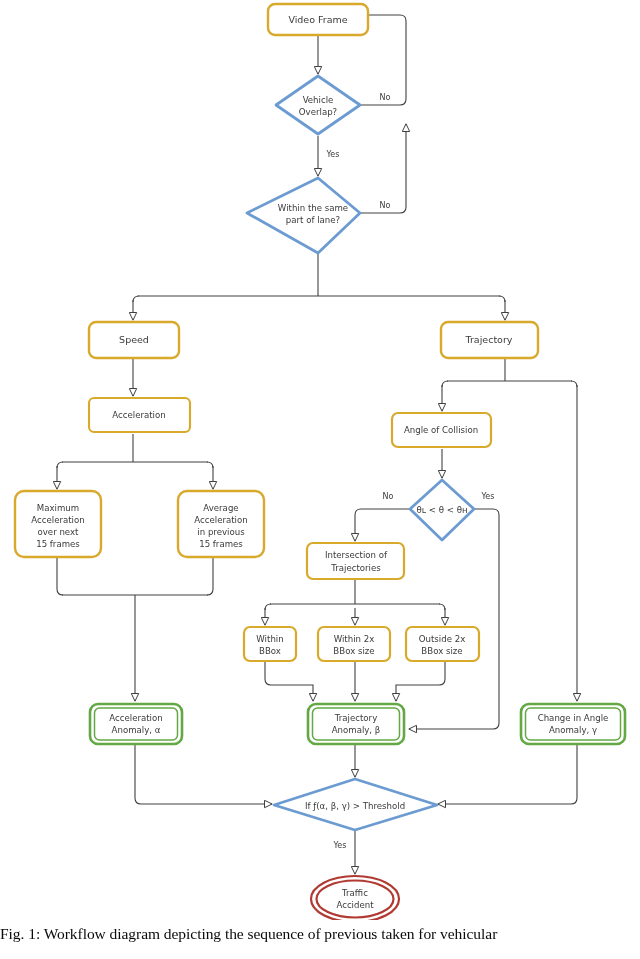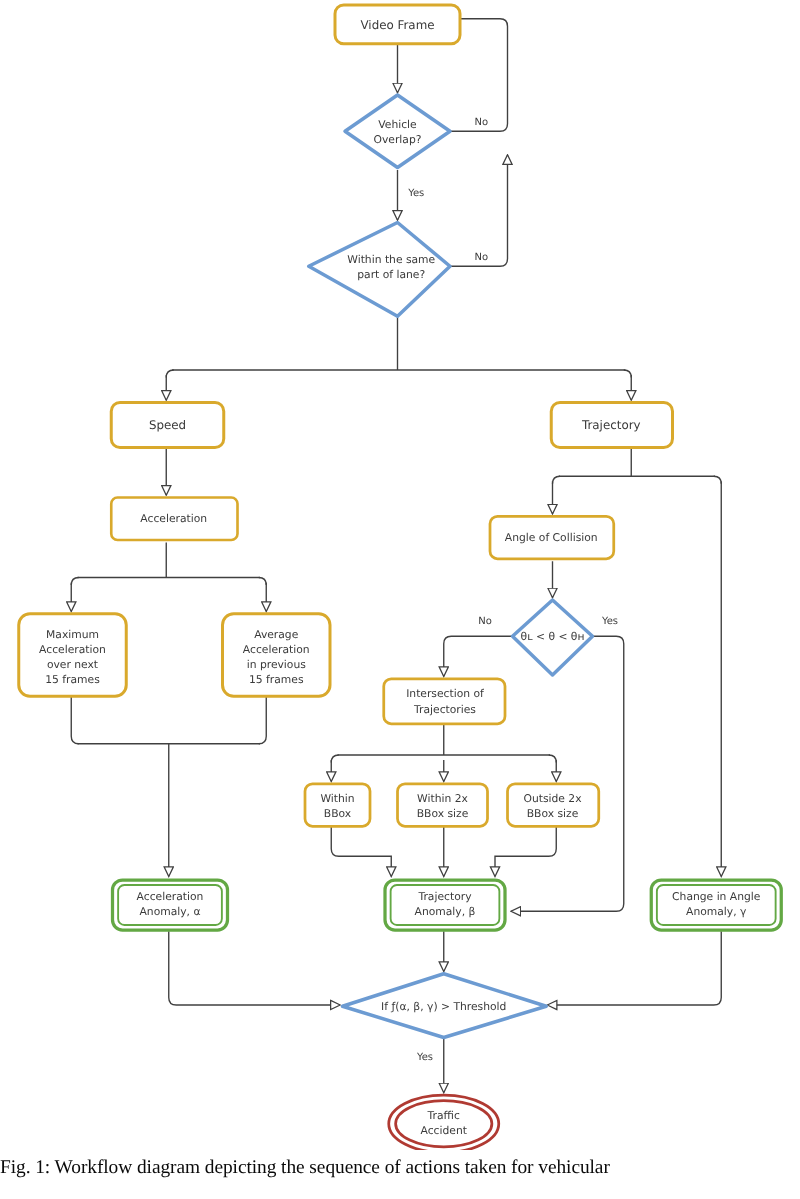--- a/index.html
+++ b/index.html
@@ -215,13 +215,13 @@
   <g>
     <ellipse cx="355" cy="899" rx="44" ry="23" fill="#ffffff" stroke="#B03A32" stroke-width="2.2"></ellipse>
     <ellipse cx="355" cy="899" rx="38.5" ry="18.5" fill="#ffffff" stroke="#B03A32" stroke-width="2.2"></ellipse>
     <text class="node-text sm" x="355" y="893">Traffic</text>
     <text class="node-text sm" x="355" y="905">Accident</text>
   </g>
 
 </svg>
 </div>
 
-<div class="caption">Fig. 1: Workflow diagram depicting the sequence of actions taken for vehicular</div>
+<div class="caption">Fig. 1: Workflow diagram depicting the sequence of previous taken for vehicular</div>
 
 </body></html>

